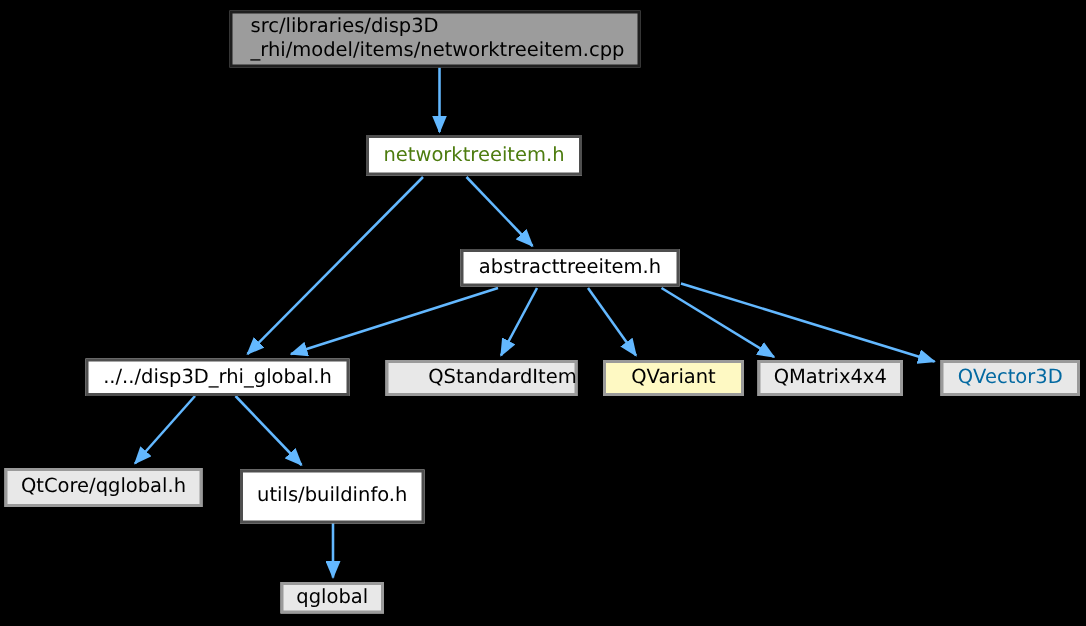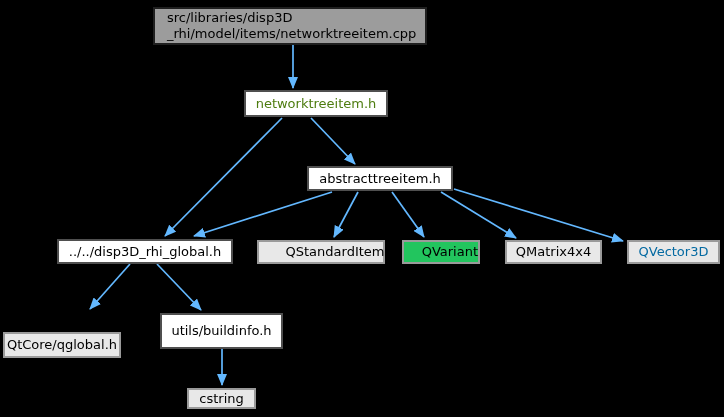--- a/index.html
+++ b/index.html
@@ -73,20 +73,20 @@
         <line x1="222" y1="337" x2="222" y2="385" stroke="#63b8ff" stroke-width="1.7" marker-end="url(#arrowhead)"></line>
       </g>
   </svg>
   <div id="node-layer">
       <div class="node align-left" style="left: 153px; top: 7px; width: 274px; height: 38px; background: rgb(156, 156, 156); border-color: rgb(31, 31, 31); color: rgb(0, 0, 0);"><span>src/libraries/disp3D
 _rhi/model/items/networktreeitem.cpp</span></div>
       <div class="node" style="left: 222px; top: 90px; width: 144px; height: 27px; background: rgb(255, 255, 255); border-color: rgb(79, 79, 79); color: #4d7c0f; margin-left: 22px;"><span>networktreeitem.h</span></div>
       <div class="node" style="left: 307px; top: 166px; width: 146px; height: 25px; background: rgb(255, 255, 255); border-color: rgb(79, 79, 79); color: rgb(0, 0, 0);"><span>abstracttreeitem.h</span></div>
       <div class="node" style="left: 57px; top: 239px; width: 176px; height: 25px; background: rgb(255, 255, 255); border-color: rgb(79, 79, 79); color: rgb(0, 0, 0);"><span>../../disp3D_rhi_global.h</span></div>
       <div class="node" style="left: 257px; top: 240px; width: 128px; height: 24px; background: rgb(232, 232, 232); border-color: rgb(154, 154, 154); color: rgb(0, 0, 0); padding-left: 28px;"><span>QStandardItem</span></div>
-      <div class="node" style="left: 402px; top: 240px; width: 78px; height: 24px; background: #22c55e; border-color: rgb(154, 154, 154); color: rgb(0, 0, 0); justify-content: flex-end;"><span>QVariant</span></div>
+      <div class="node" style="left: 402px; top: 240px; width: 94px; height: 24px; background: #fef9c3; border-color: rgb(154, 154, 154); color: rgb(0, 0, 0);"><span>QVariant</span></div>
       <div class="node" style="left: 505px; top: 240px; width: 97px; height: 24px; background: rgb(232, 232, 232); border-color: rgb(154, 154, 154); color: rgb(0, 0, 0);"><span>QMatrix4x4</span></div>
       <div class="node" style="left: 627px; top: 240px; width: 93px; height: 24px; background: rgb(232, 232, 232); border-color: rgb(154, 154, 154); color: #0369a1;"><span>QVector3D</span></div>
-      <div class="node" style="left: 3px; top: 312px; width: 118px; height: 26px; background: rgb(232, 232, 232); border-color: rgb(154, 154, 154); color: rgb(0, 0, 0); margin-top: 20px;"><span>QtCore/qglobal.h</span></div>
+      <div class="node" style="left: 3px; top: 312px; width: 132px; height: 26px; background: rgb(232, 232, 232); border-color: rgb(154, 154, 154); color: rgb(0, 0, 0);"><span>QtCore/qglobal.h</span></div>
       <div class="node" style="left: 160px; top: 313px; width: 123px; height: 36px; background: rgb(255, 255, 255); border-color: rgb(79, 79, 79); color: rgb(0, 0, 0);"><span>utils/buildinfo.h</span></div>
-      <div class="node" style="left: 187px; top: 388px; width: 69px; height: 21px; background: rgb(232, 232, 232); border-color: rgb(154, 154, 154); color: rgb(0, 0, 0);"><span>cstring</span></div>
+      <div class="node" style="left: 187px; top: 388px; width: 69px; height: 21px; background: rgb(232, 232, 232); border-color: rgb(154, 154, 154); color: rgb(0, 0, 0);"><span>qglobal</span></div>
     </div>
 </div>
 
 </body></html>

